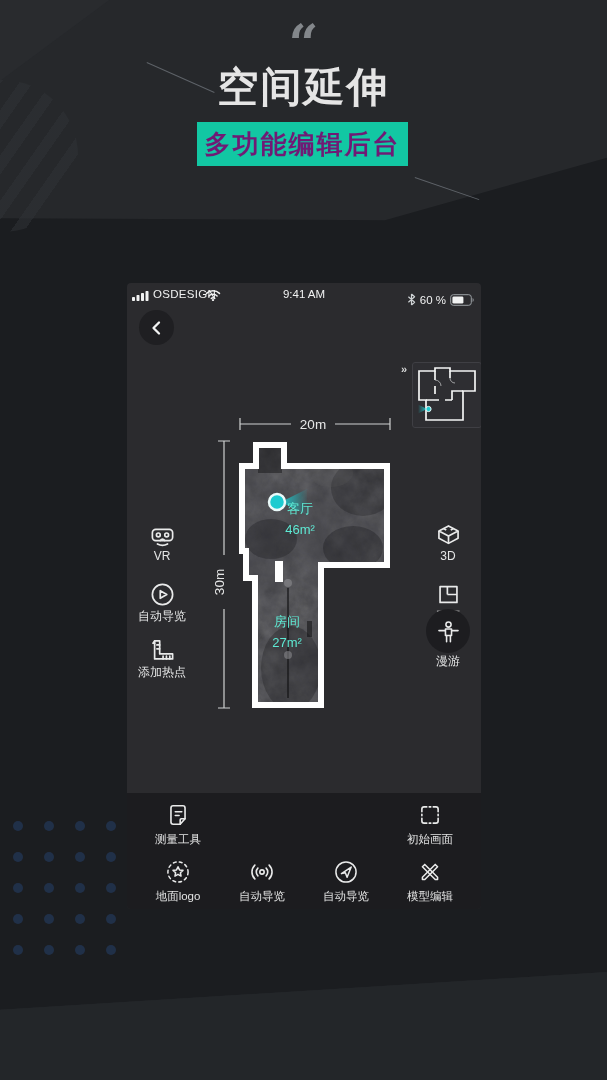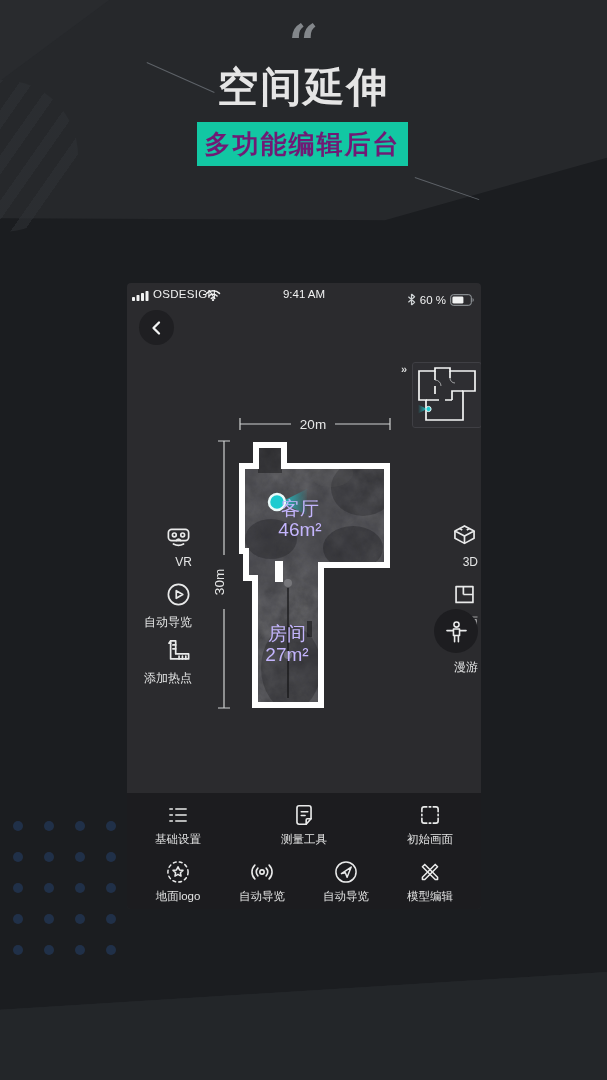--- a/index.html
+++ b/index.html
@@ -50,25 +50,25 @@
     background:#1f1f22;display:flex;align-items:center;justify-content:center;gap:8px;}
   .scene-pill .t{color:#f3f4f4;font-size:15.5px;font-weight:500;letter-spacing:.5px;}
   .caret{width:0;height:0;border-left:5px solid transparent;border-right:5px solid transparent;
     border-top:6px solid #eef0f0;}
   
   .minimap{position:absolute;left:285px;top:79px;width:68px;height:64px;background:#2e2e32;
     border:1px solid #3f3f44;border-radius:3px;}
   .mm-expand{position:absolute;left:274px;top:80px;font-size:11px;color:#d8d9d9;font-weight:bold;}
   
   .floor-svg{position:absolute;left:86px;top:130px;}
-  .room-label{position:absolute;text-align:center;color:#c4b5fd;line-height:21px;font-size:19px;}
+  .room-label{position:absolute;text-align:center;color:#5eead4;line-height:21px;font-size:13px;}
   .rl-living{left:138px;top:215px;width:70px;}
-  .rl-bed{left:125px;top:340px;width:70px;}
-  
-  .tool{position:absolute;width:60px;display:flex;flex-direction:column;align-items:flex-end;gap:6px;}
+  .rl-bed{left:125px;top:328px;width:70px;}
+  
+  .tool{position:absolute;width:60px;display:flex;flex-direction:column;align-items:center;}
   .tool .lbl{font-size:12px;color:#e5e6e6;white-space:nowrap;}
   .lt{left:5px;} .rt{left:291px;}
   .t1{top:239px;} .t2{top:298px;} .t3{top:354px;}
   .rt.t3{top:326px;}
   .roam-circle{width:44px;height:44px;border-radius:50%;background:#1d1d20;
     display:flex;align-items:center;justify-content:center;}
   
   .toolbar{position:absolute;left:0;top:510px;width:354px;height:116px;background:#1c1c1f;}
   .tb-row{position:absolute;left:14px;width:326px;display:flex;justify-content:space-between;}
   .tb-r1{top:9px;} .tb-r2{top:66px;}
@@ -286,26 +286,20 @@
         <path d="M9.3,9.8 H14.7 V15.5 H9.3 Z"></path>
         <path d="M10.3,15.5 V21 M13.7,15.5 V21"></path>
       </svg>
     </div>
     <span class="lbl">漫游</span>
   </div>
 
   <div class="toolbar">
     <div class="tb-row tb-r1">
       <div class="tb-item">
-        <svg width="26" height="26" viewBox="0 0 24 24" stroke="#e9eaea" stroke-width="1.5" fill="none" stroke-linecap="round">
-          <path d="M4.5,6.5 H6.8 M10,6.5 H19.5 M4.5,12 H6.8 M10,12 H19.5 M4.5,17.5 H6.8 M10,17.5 H19.5"></path>
-        </svg>
-        <span class="lbl">基础设置</span>
-      </div>
-      <div class="tb-item">
         <svg width="26" height="26" viewBox="0 0 24 24" stroke="#e9eaea" stroke-width="1.5" fill="none" stroke-linecap="round" stroke-linejoin="round">
           <path d="M7.5,3.5 h9 a2,2 0 0 1 2,2 v10 l-4.5,5 h-6.5 a2,2 0 0 1 -2,-2 v-13 a2,2 0 0 1 2,-2 z"></path>
           <path d="M18.5,15.5 h-3.5 a1,1 0 0 0 -1,1 v4"></path>
           <path d="M9.5,9 h6 M9.5,12.5 h3.5"></path>
         </svg>
         <span class="lbl">测量工具</span>
       </div>
       <div class="tb-item">
         <svg width="26" height="26" viewBox="0 0 24 24" stroke="#e9eaea" stroke-width="1.5" fill="none" stroke-linecap="round" stroke-linejoin="round">
           <path d="M4.5,9 V6.5 a2,2 0 0 1 2,-2 H9"></path>

